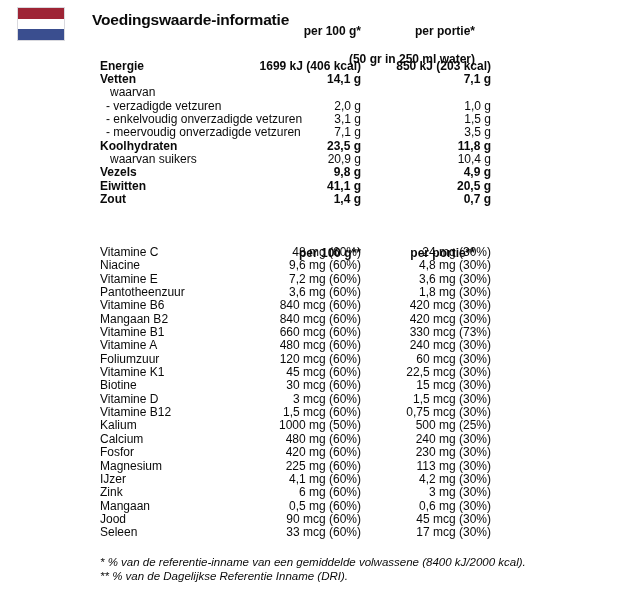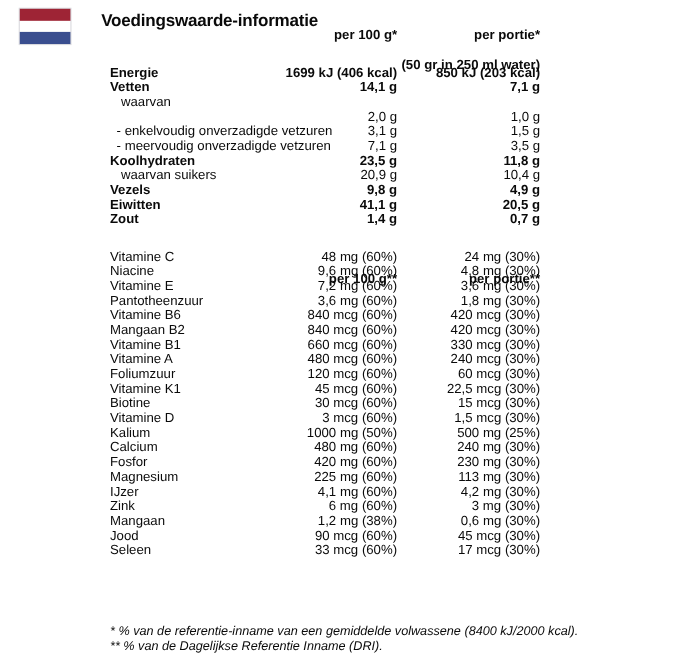--- a/index.html
+++ b/index.html
@@ -25,38 +25,38 @@
     left: 92px; top: 11px;
     font-size: 15.5px; font-weight: bold; letter-spacing: -0.2px;
     white-space: nowrap;
   }
 
   
   .tablebox { left: 100px; width: 391px; }
 
   .hrow { position: relative; height: 14px; font-size: 12px; font-weight: bold; }
   .hrow .v1 { position: absolute; right: 130px; white-space: nowrap; }
-  .hrow .v2 { position: absolute; right: 0; white-space: nowrap; }
+  .hrow .v2 { position: absolute; right: 16px; white-space: nowrap; }
 
   .row { position: relative; height: 13.35px; font-size: 12px; line-height: 13.35px; white-space: nowrap; }
   .row.b { font-weight: bold; padding-left: 32px; }
   .row.i1 .lbl { left: 10px; }
   .row.i2 .lbl { left: 6px; }
   .row .lbl { position: absolute; left: 0; }
   .row .v1 { position: absolute; right: 130px; margin-left: 41px; }
   .row .v2 { position: absolute; right: 0; }
 
   #main-head { top: 24px; }
   #main-sub  { top: 38px; }
   #macro-table { top: 59.5px; }
   #micro-head { top: 217.5px; }
-  #micro-table { top: 227px; }
+  #micro-table { top: 246px; }
 
   #footnotes {
-    left: 100px; top: 567px;
+    left: 100px; top: 555px;
     font-size: 11.5px; font-style: italic; line-height: 14.2px;
     white-space: nowrap;
   }
 </style>
 </head>
 <body>
 
 <div id="flag" class="abs">
   <div class="stripe" id="flag-red" style="background: rgb(158, 36, 53);"></div>
   <div class="stripe" id="flag-white" style="background: rgb(255, 255, 255);"></div>
@@ -81,20 +81,21 @@
     </div>
     <div class="row b">
       <span class="lbl">Vetten</span>
       <span class="v1">14,1 g</span>
       <span class="v2">7,1 g</span>
     </div>
     <div class="row i1">
       <span class="lbl">waarvan</span>
     </div>
     <div class="row i2">
+      <span class="lbl">- verzadigde vetzuren</span>
       <span class="v1">2,0 g</span>
       <span class="v2">1,0 g</span>
     </div>
     <div class="row i2">
       <span class="lbl">- enkelvoudig onverzadigde vetzuren</span>
       <span class="v1">3,1 g</span>
       <span class="v2">1,5 g</span>
     </div>
     <div class="row i2">
       <span class="lbl">- meervoudig onverzadigde vetzuren</span>
@@ -160,21 +161,21 @@
       <span class="v2">420 mcg (30%)</span>
     </div>
     <div class="row">
       <span class="lbl">Mangaan B2</span>
       <span class="v1">840 mcg (60%)</span>
       <span class="v2">420 mcg (30%)</span>
     </div>
     <div class="row">
       <span class="lbl">Vitamine B1</span>
       <span class="v1">660 mcg (60%)</span>
-      <span class="v2">330 mcg (30%)</span>
+      <span class="v2">330 mcg (73%)</span>
     </div>
     <div class="row">
       <span class="lbl">Vitamine A</span>
       <span class="v1">480 mcg (60%)</span>
       <span class="v2">240 mcg (30%)</span>
     </div>
     <div class="row">
       <span class="lbl">Foliumzuur</span>
       <span class="v1">120 mcg (60%)</span>
       <span class="v2">60 mcg (30%)</span>
@@ -188,20 +189,25 @@
       <span class="lbl">Biotine</span>
       <span class="v1">30 mcg (60%)</span>
       <span class="v2">15 mcg (30%)</span>
     </div>
     <div class="row">
       <span class="lbl">Vitamine D</span>
       <span class="v1">3 mcg (60%)</span>
       <span class="v2">1,5 mcg (30%)</span>
     </div>
     <div class="row">
+      <span class="lbl">Vitamine B12</span>
+      <span class="v1">1,5 mcg (60%)</span>
+      <span class="v2">0,75 mcg (30%)</span>
+    </div>
+    <div class="row">
       <span class="lbl">Kalium</span>
       <span class="v1">1000 mg (50%)</span>
       <span class="v2">500 mg (25%)</span>
     </div>
     <div class="row">
       <span class="lbl">Calcium</span>
       <span class="v1">480 mg (60%)</span>
       <span class="v2">240 mg (30%)</span>
     </div>
     <div class="row">
@@ -219,21 +225,21 @@
       <span class="v1">4,1 mg (60%)</span>
       <span class="v2">4,2 mg (30%)</span>
     </div>
     <div class="row">
       <span class="lbl">Zink</span>
       <span class="v1">6 mg (60%)</span>
       <span class="v2">3 mg (30%)</span>
     </div>
     <div class="row">
       <span class="lbl">Mangaan</span>
-      <span class="v1">1,2 mg (38%)</span>
+      <span class="v1">0,5 mg (60%)</span>
       <span class="v2">0,6 mg (30%)</span>
     </div>
     <div class="row">
       <span class="lbl">Jood</span>
       <span class="v1">90 mcg (60%)</span>
       <span class="v2">45 mcg (30%)</span>
     </div>
     <div class="row">
       <span class="lbl">Seleen</span>
       <span class="v1">33 mcg (60%)</span>

